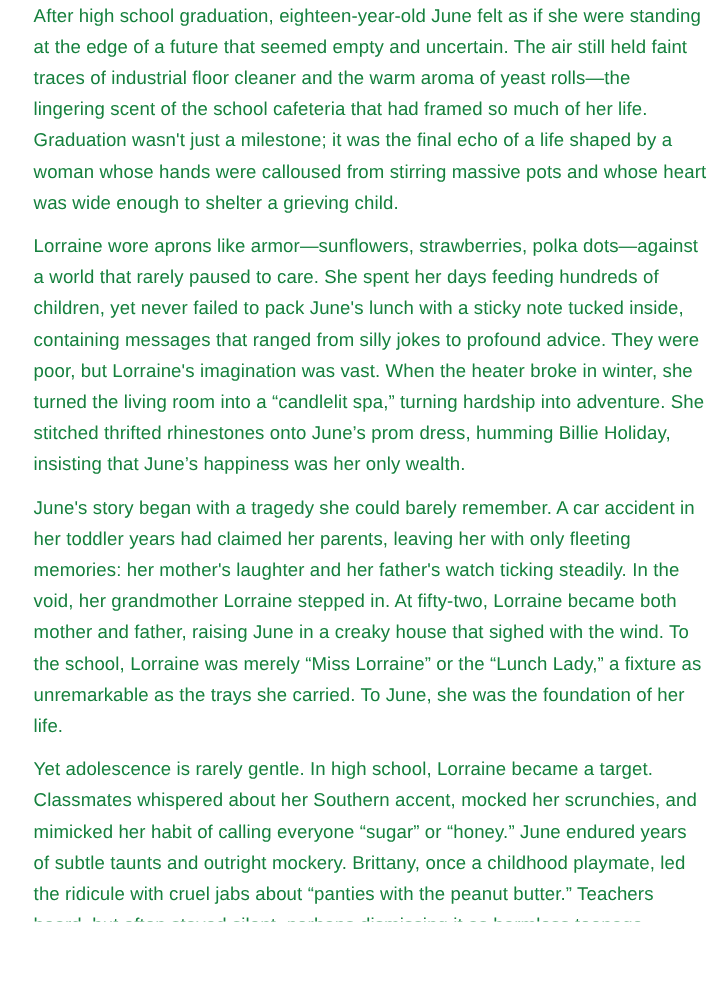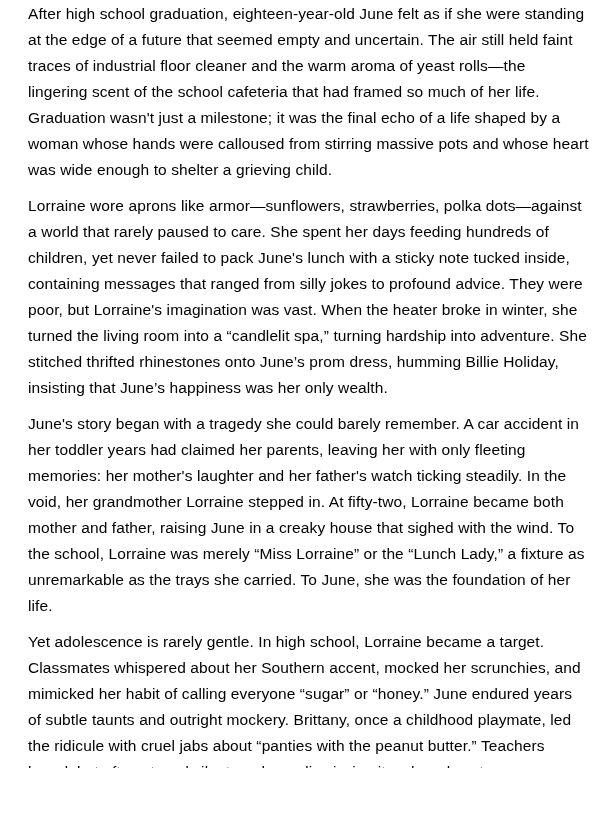--- a/index.html
+++ b/index.html
@@ -10,21 +10,21 @@
     overflow: hidden;
   }
   .doc {
     box-sizing: border-box;
     width: 607px;
     height: 768px;
     padding: 1px 12px 0 28px;
     font-family: "Liberation Sans", "DejaVu Sans", sans-serif;
     font-size: 15.5px;
     line-height: 26px;
-    color: #000000;
+    color: #15803d;
     letter-spacing: 0.1px;
   }
   .para {
     margin: 0 0 10px 0;
     white-space: pre; 
   }
   .para:last-child { margin-bottom: 0; }
 </style>
 </head>
 <body>

